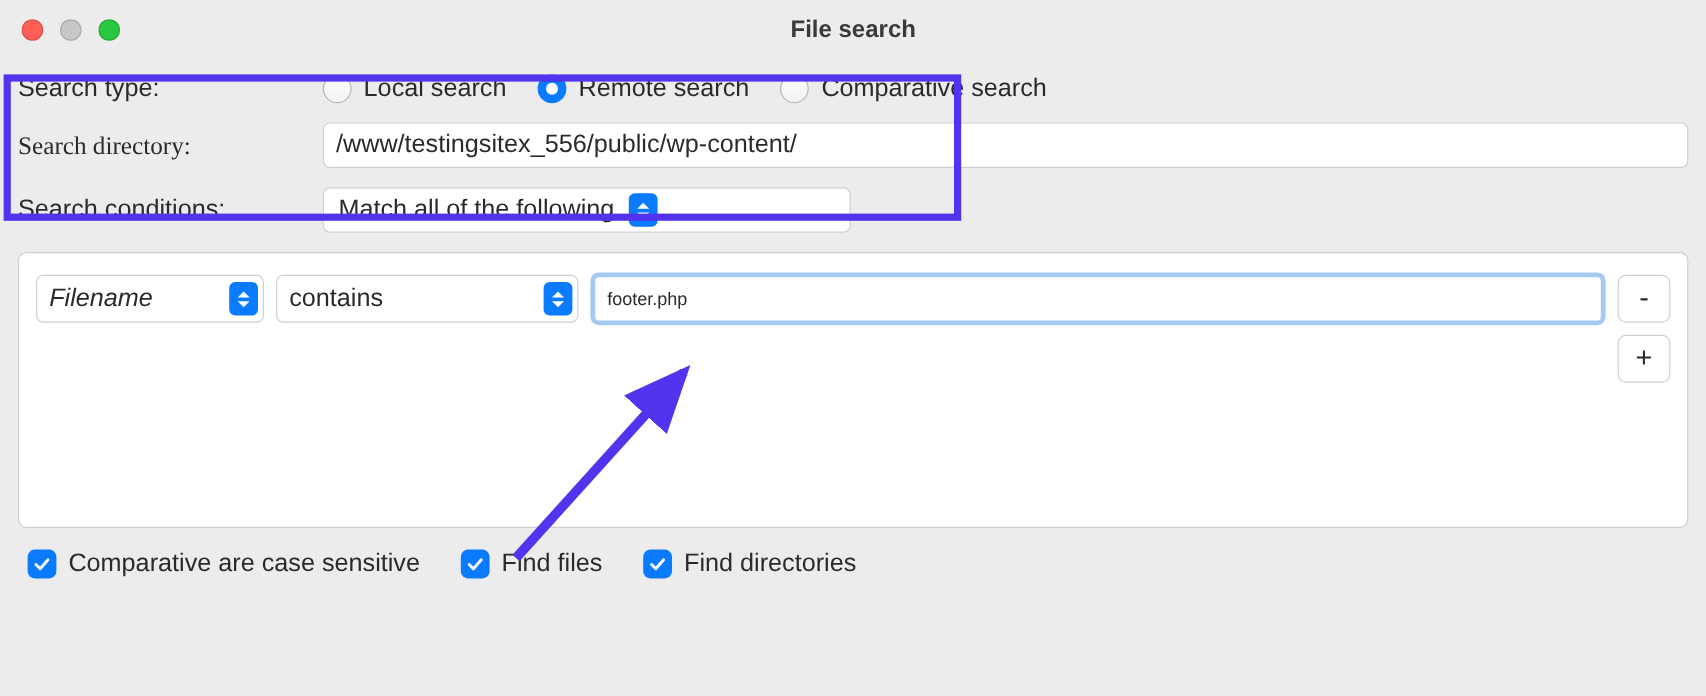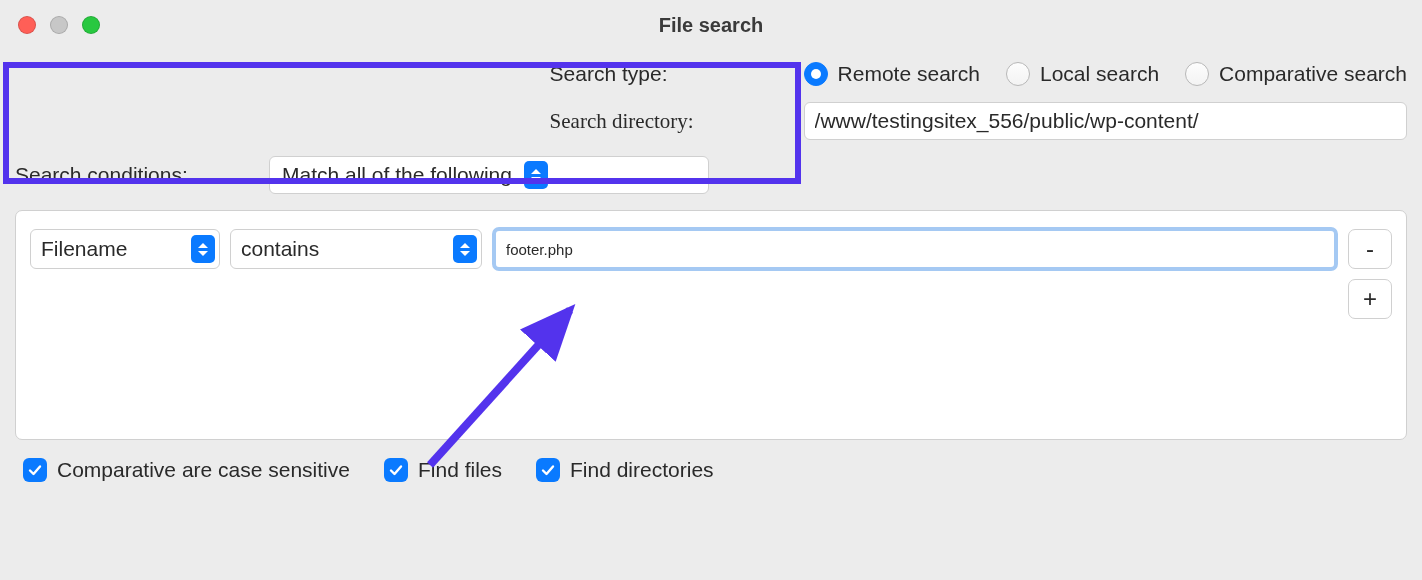--- a/index.html
+++ b/index.html
@@ -199,21 +199,21 @@
     }
     .cond-select-field {
       display: flex;
       align-items: center;
       border: 1px solid #d0d0d0;
       border-radius: 6px;
       background: #fff;
       height: 40px;
       padding: 0 4px 0 10px;
     }
-    .cond-select-field.w1 { width: 190px; }
+    .cond-select-field.w1 { width: 190px; font-style: italic; }
     .cond-select-field.w2 { width: 252px; }
     .cond-select-field .txt {
       font-size: 21px;
       color: #2a2a2a;
       flex: 1;
     }
     .cond-value-input {
       flex: 1;
       height: 44px;
       border: 4px solid #a5c9f3;
@@ -281,22 +281,21 @@
       pointer-events: none;
     }
     .right-buttons {
       display: flex;
       flex-direction: column;
       gap: 14px;
       margin-left: auto;
     }
     .top-flex {
       display: flex;
-      align-items: flex-end;
-      flex-direction: column;
+      align-items: flex-start;
     }
     .top-left {
       flex: 1;
     }
   </style>
 </head>
 <body>
 
 <div class="titlebar">
   <div class="traffic-lights">
@@ -310,26 +309,26 @@
 <div class="highlight-box"></div>
 
 <div class="content">
 
   <div class="top-flex">
     <div class="top-left">
       <div class="row search-type-row">
         <div class="label">Search type:</div>
         <div class="radio-group">
           <div class="radio-item">
+            <div class="radio"></div>
+            <span class="radio-label">Local search</span>
+          </div>
+          <div class="radio-item">
             <div class="radio checked"></div>
             <span class="radio-label">Remote search</span>
-          </div>
-          <div class="radio-item">
-            <div class="radio"></div>
-            <span class="radio-label">Local search</span>
           </div>
           <div class="radio-item">
             <div class="radio"></div>
             <span class="radio-label">Comparative search</span>
           </div>
         </div>
       </div>
 
       <div class="row search-dir-row">
         <div class="label">Search directory:</div>

